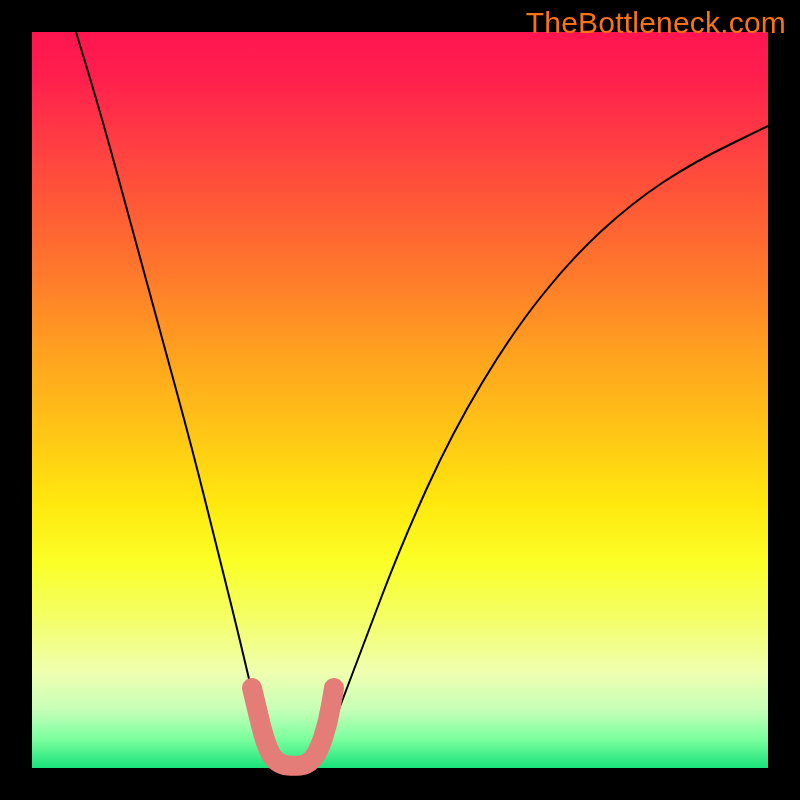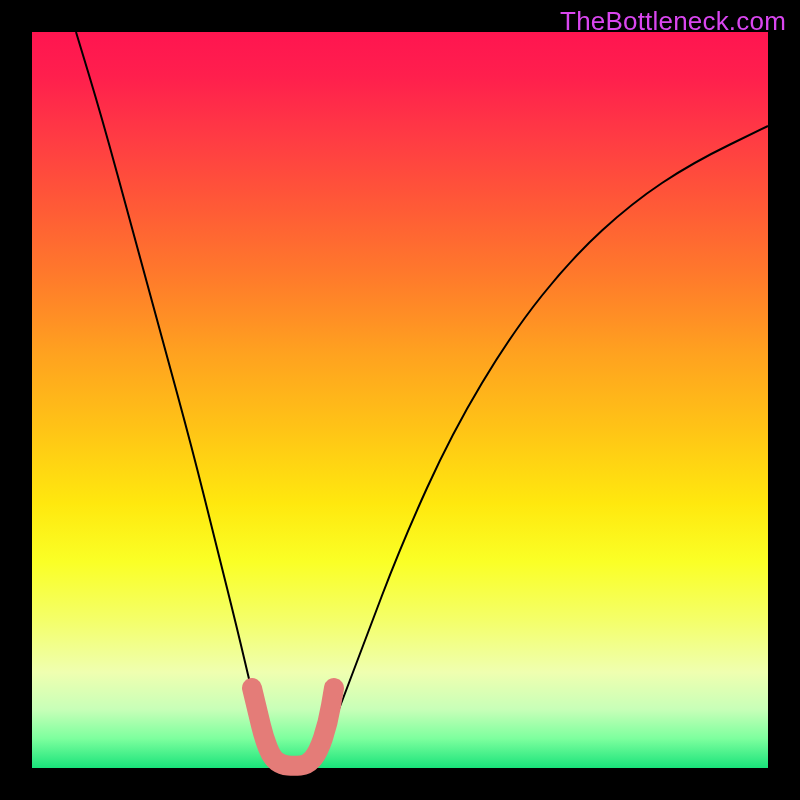--- a/index.html
+++ b/index.html
@@ -48,22 +48,22 @@
     left: 0;
     top: 0;
     width: 736px;
     height: 736px;
     overflow: visible;
   }
   .watermark {
     position: absolute;
     top: 6px;
     right: 14px;
-    color: #d946ef;
-    font-size: 26px;
+    color: #f97316;
+    font-size: 30px;
     font-weight: 400;
     letter-spacing: 0.2px;
     user-select: none;
   }
 </style>
 </head>
 <body>
 
 <div class="frame">
   <div class="plot-area">

